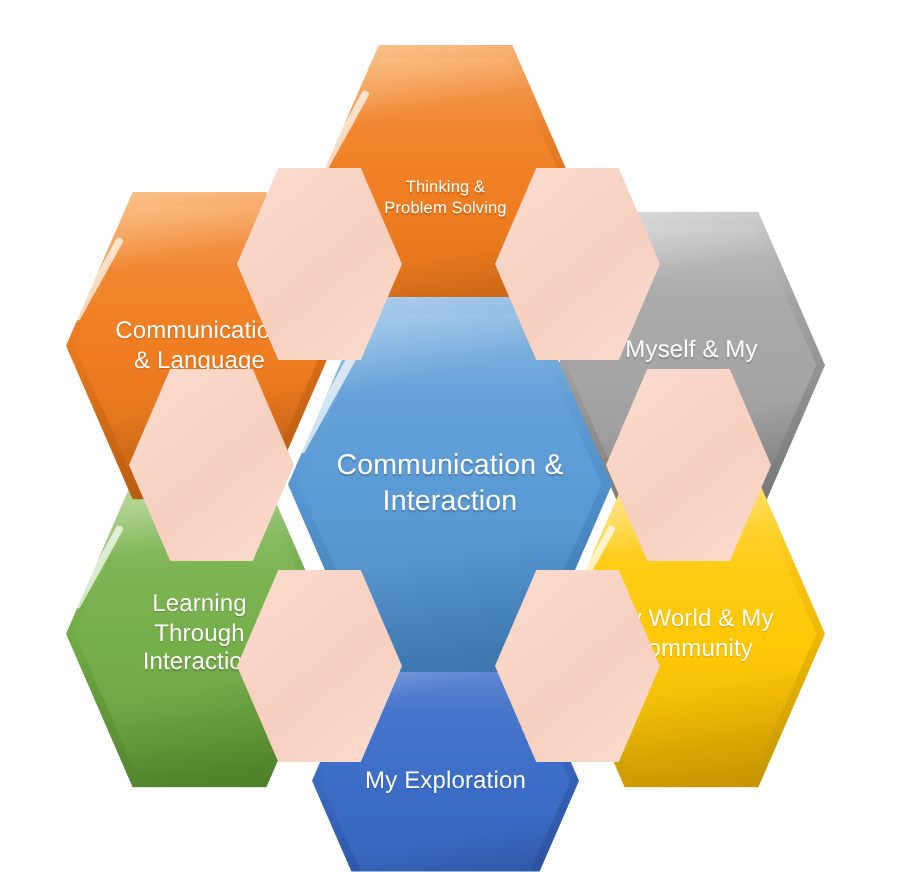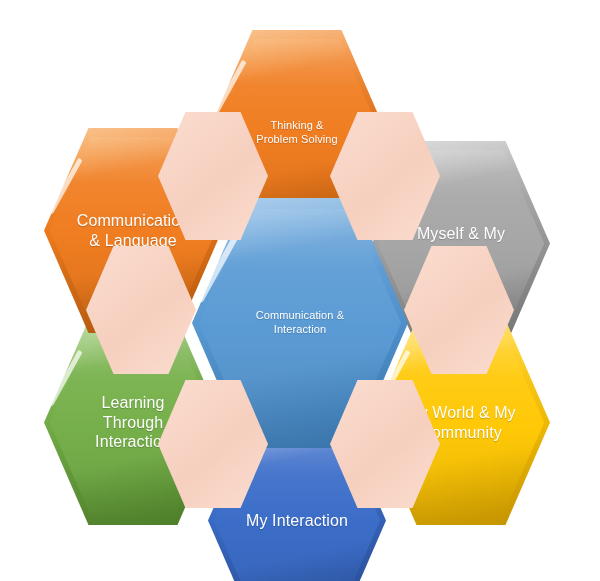--- a/index.html
+++ b/index.html
@@ -103,38 +103,38 @@
         <div class="bevel" style="background: linear-gradient(168deg, rgb(255, 225, 122) 0%, rgb(255, 201, 7) 22%, rgb(255, 201, 7) 66%, rgb(217, 163, 0) 100%);"></div>
         <div class="gloss" style="background: linear-gradient(rgba(255, 255, 255, 0.3) 0%, rgba(255, 255, 255, 0.06) 28%, rgba(255, 255, 255, 0) 52%, rgba(0, 0, 0, 0.1) 100%);"></div>
         <div class="edge-hl" style="width: 5px; height: 62px; left: 19px; top: 27px; transform: rotate(29deg); opacity: 0.85;"></div>
         <div class="hex-label" style="font-size: 16px; color: rgb(255, 255, 255);">My World &amp; My
 Community</div>
       </div>
       <div class="hex" style="left: 208px; top: 418px; width: 178px; height: 205px; background: linear-gradient(160deg, rgb(127, 162, 224) 0%, rgb(59, 109, 200) 30%, rgb(42, 80, 155) 100%); filter: drop-shadow(rgba(0, 0, 0, 0.3) 1px 2px 2px);">
         <div class="bevel" style="background: linear-gradient(168deg, rgb(127, 162, 224) 0%, rgb(59, 109, 200) 22%, rgb(59, 109, 200) 66%, rgb(42, 80, 155) 100%);"></div>
         <div class="gloss" style="background: linear-gradient(rgba(255, 255, 255, 0.3) 0%, rgba(255, 255, 255, 0.06) 28%, rgba(255, 255, 255, 0) 52%, rgba(0, 0, 0, 0.1) 100%);"></div>
         <div class="edge-hl" style="width: 5px; height: 62px; left: 19px; top: 27px; transform: rotate(29deg); opacity: 0.85;"></div>
-        <div class="hex-label" style="font-size: 16px; color: rgb(255, 255, 255);">My Interaction</div>
+        <div class="hex-label" style="font-size: 16px; color: rgb(255, 255, 255);">My Exploration</div>
       </div>
       <div class="hex" style="left: 44px; top: 320px; width: 178px; height: 205px; background: linear-gradient(160deg, rgb(168, 209, 131) 0%, rgb(118, 176, 74) 30%, rgb(84, 138, 44) 100%); filter: drop-shadow(rgba(0, 0, 0, 0.3) 1px 2px 2px);">
         <div class="bevel" style="background: linear-gradient(168deg, rgb(168, 209, 131) 0%, rgb(118, 176, 74) 22%, rgb(118, 176, 74) 66%, rgb(84, 138, 44) 100%);"></div>
         <div class="gloss" style="background: linear-gradient(rgba(255, 255, 255, 0.3) 0%, rgba(255, 255, 255, 0.06) 28%, rgba(255, 255, 255, 0) 52%, rgba(0, 0, 0, 0.1) 100%);"></div>
         <div class="edge-hl" style="width: 5px; height: 62px; left: 19px; top: 27px; transform: rotate(29deg); opacity: 0.85;"></div>
         <div class="hex-label" style="font-size: 16px; color: rgb(255, 255, 255);">Learning
 Through
 Interaction</div>
       </div>
       <div class="hex" style="left: 44px; top: 128px; width: 178px; height: 205px; background: linear-gradient(160deg, rgb(249, 175, 99) 0%, rgb(240, 125, 32) 30%, rgb(194, 94, 12) 100%); filter: drop-shadow(rgba(0, 0, 0, 0.3) 1px 2px 2px);">
         <div class="bevel" style="background: linear-gradient(168deg, rgb(249, 175, 99) 0%, rgb(240, 125, 32) 22%, rgb(240, 125, 32) 66%, rgb(194, 94, 12) 100%);"></div>
         <div class="gloss" style="background: linear-gradient(rgba(255, 255, 255, 0.3) 0%, rgba(255, 255, 255, 0.06) 28%, rgba(255, 255, 255, 0) 52%, rgba(0, 0, 0, 0.1) 100%);"></div>
         <div class="edge-hl" style="width: 5px; height: 62px; left: 19px; top: 27px; transform: rotate(29deg); opacity: 0.85;"></div>
         <div class="hex-label" style="font-size: 16px; color: rgb(255, 255, 255);">Communication
 &amp; Language</div>
       </div>
       <div class="hex" style="left: 192px; top: 198px; width: 216px; height: 250px; background: linear-gradient(160deg, rgb(143, 190, 230) 0%, rgb(91, 155, 213) 30%, rgb(62, 128, 189) 100%); filter: drop-shadow(rgba(0, 0, 0, 0.3) 1px 2px 2px);">
         <div class="bevel" style="background: linear-gradient(168deg, rgb(143, 190, 230) 0%, rgb(91, 155, 213) 22%, rgb(91, 155, 213) 66%, rgb(62, 128, 189) 100%);"></div>
         <div class="gloss" style="background: linear-gradient(rgba(255, 255, 255, 0.3) 0%, rgba(255, 255, 255, 0.06) 28%, rgba(255, 255, 255, 0) 52%, rgba(0, 0, 0, 0.1) 100%);"></div>
         <div class="edge-hl" style="width: 6px; height: 75px; left: 23px; top: 33px; transform: rotate(29deg); opacity: 0.85;"></div>
-        <div class="hex-label" style="font-size: 11px; color: rgb(255, 255, 255);">Communication &amp;
+        <div class="hex-label" style="font-size: 19px; color: rgb(255, 255, 255);">Communication &amp;
 Interaction</div>
       </div>
     </div>
 </div>
 
 </body></html>

